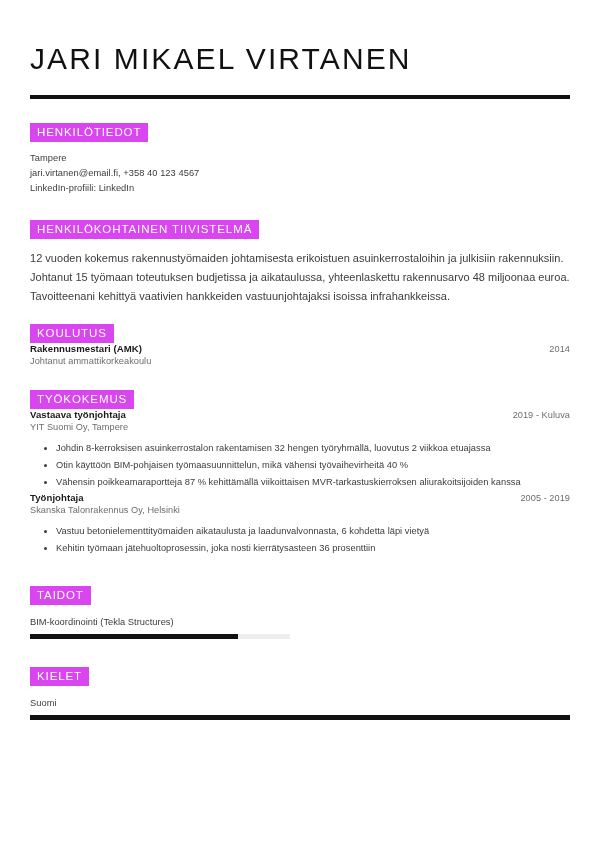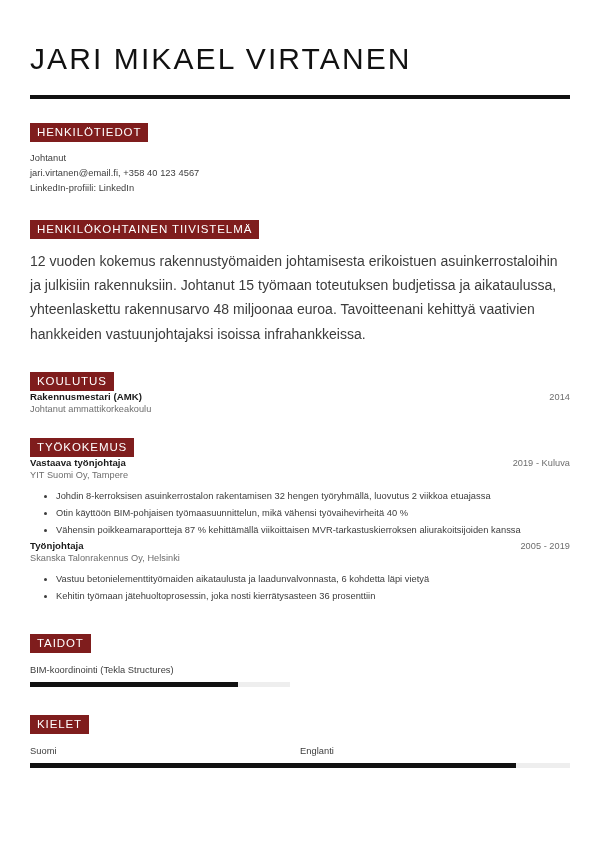--- a/index.html
+++ b/index.html
@@ -39,21 +39,21 @@
     width: 100%;
     margin-bottom: 23px;
   }
 
   
   .section {
     margin-bottom: 0;
   }
   .badge {
     display: inline-block;
-    background: #7f1d1d;
+    background: #d946ef;
     color: #ffffff;
     font-size: 11.5px;
     font-weight: 400;
     letter-spacing: 0.9px;
     padding: 3px 7px 4px 7px;
     line-height: 1.05;
     text-transform: uppercase;
     white-space: nowrap;
   }
 
@@ -64,22 +64,22 @@
     list-style: none;
   }
   .contact-list li {
     font-size: 9.3px;
     line-height: 1.62;
     color: #3c3c3c;
     letter-spacing: 0.05px;
   }
 
   .summary {
-    margin: 10px 0 8px 0;
-    font-size: 14px;
+    margin: 10px 0 0 0;
+    font-size: 11px;
     line-height: 1.72;
     color: #3c3c3c;
     letter-spacing: 0.02px;
     text-align: left;
   }
 
   
   .entry {
     margin-top: 0;
   }
@@ -172,21 +172,21 @@
 <body>
 
 <div class="page">
 
   <h1 class="name">JARI MIKAEL VIRTANEN</h1>
   <div class="header-rule"></div>
 
   <div class="section">
     <span class="badge">HENKILÖTIEDOT</span>
     <ul class="contact-list">
-      <li>Johtanut</li>
+      <li>Tampere</li>
       <li>jari.virtanen@email.fi, +358 40 123 4567</li>
       <li>LinkedIn-profiili: LinkedIn</li>
     </ul>
   </div>
 
   <div class="gap-md"></div>
 
   <div class="section">
     <span class="badge">HENKILÖKOHTAINEN TIIVISTELMÄ</span>
     <p class="summary">12 vuoden kokemus rakennustyömaiden johtamisesta erikoistuen asuinkerrostaloihin ja julkisiin rakennuksiin. Johtanut 15 työmaan toteutuksen budjetissa ja aikataulussa, yhteenlaskettu rakennusarvo 48 miljoonaa euroa. Tavoitteenani kehittyä vaativien hankkeiden vastuunjohtajaksi isoissa infrahankkeissa.</p>
@@ -258,22 +258,16 @@
     <span class="badge">KIELET</span>
 
     <div class="lang-grid">
       <div class="lang-item">
         <div class="bar-label">Suomi</div>
         <div class="bar-track">
           <div class="bar-fill" style="width: 100%;"></div>
         </div>
       </div>
 
-      <div class="lang-item">
-        <div class="bar-label">Englanti</div>
-        <div class="bar-track">
-          <div class="bar-fill" style="width: 80%;"></div>
-        </div>
-      </div>
     </div>
   </div>
 
 </div>
 
 </body></html>

